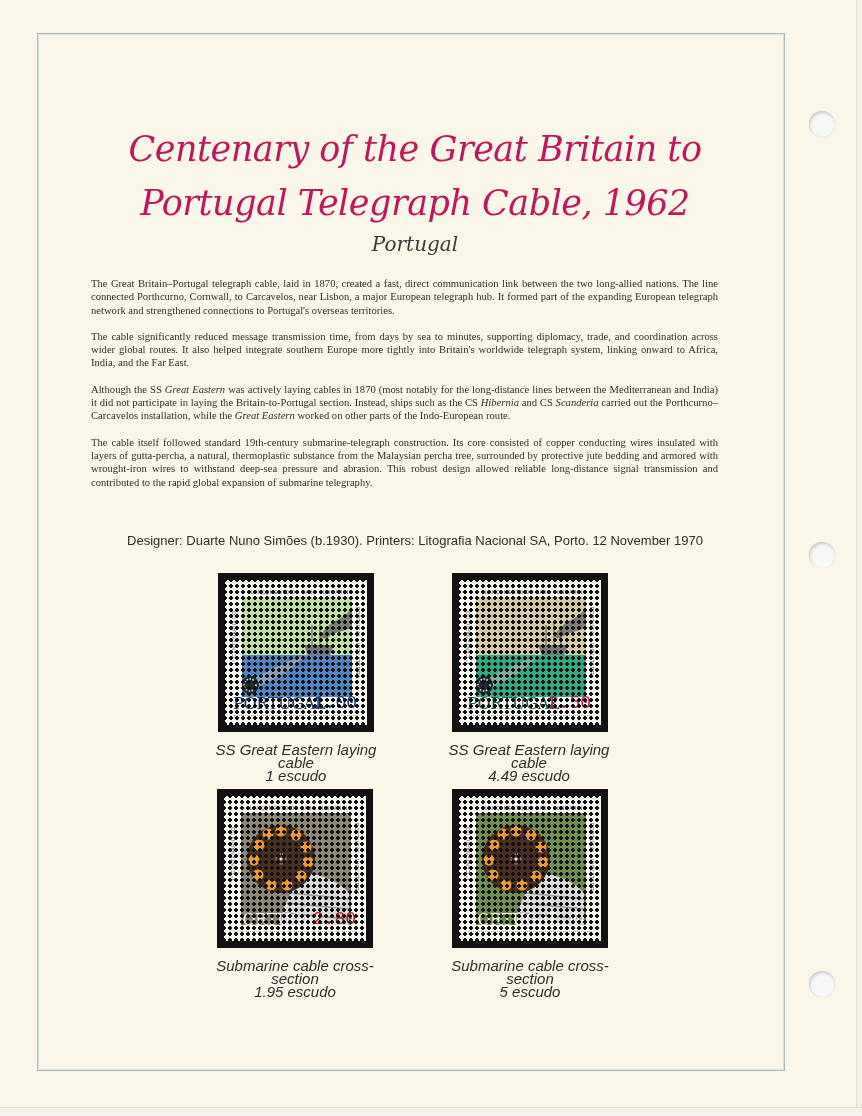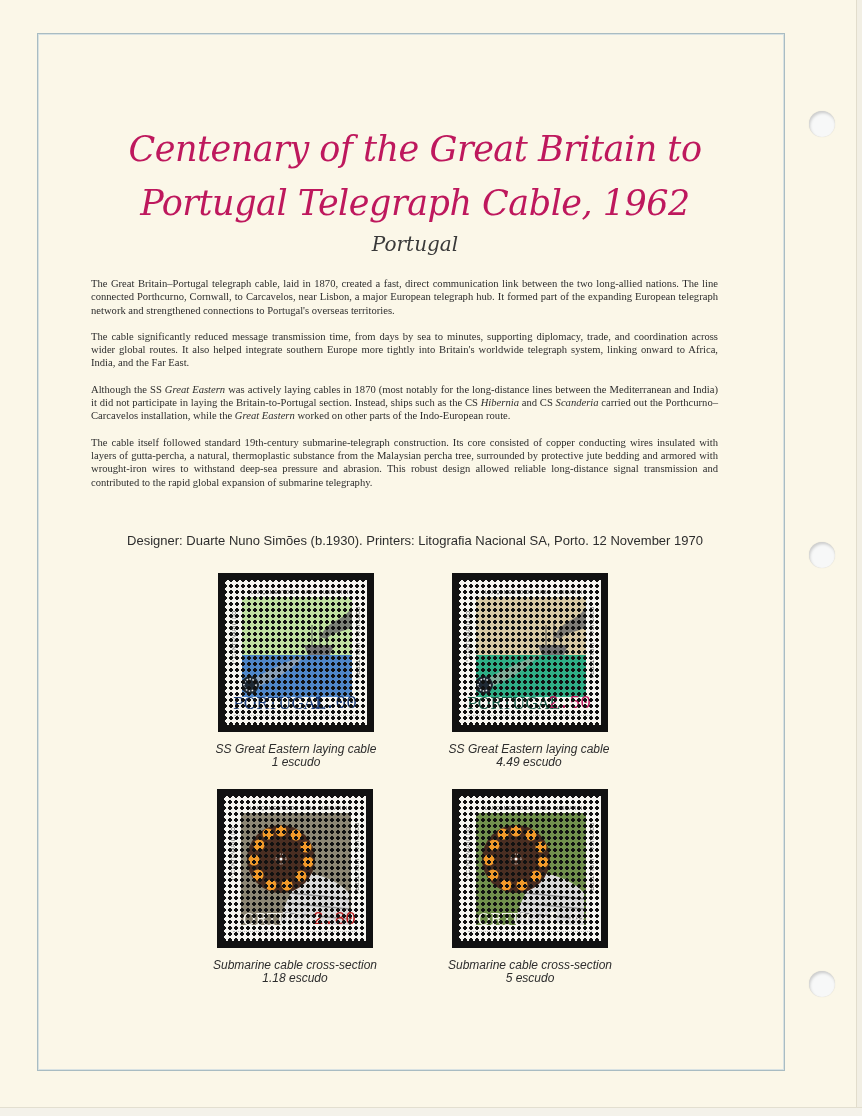--- a/index.html
+++ b/index.html
@@ -57,21 +57,21 @@
   }
   .stamp-art { position:absolute; left:12px; top:12px; width:110px; height:100px; overflow:hidden; }
   .stamp-country {
     position:absolute; left:3px; bottom:7px; font-family:"DejaVu Serif", serif; font-size:16px; letter-spacing:-0.3px; white-space:nowrap;
   }
   .stamp-value {
     position:absolute; right:5px; bottom:7px; font-family:Liberation Mono, monospace; font-size:18px; white-space:nowrap;
   }
   .stamp-imprint { position:absolute; left:4px; right:4px; bottom:1px; height:3px; border-top:1px dotted #bbb; }
   .caption {
-    position:absolute; width:200px; text-align:center; font-size:12px; line-height:13px; color:#2d2d2d;
+    position:absolute; width:200px; text-align:center; font-size:15px; line-height:13px; color:#2d2d2d;
   }
   .caption .c-title { font-style:italic; display:block; }
   .caption .c-value { display:block;font-style:italic; }
 </style>
 </head>
 <body>
 
 <div class="page-edge-right"></div>
 <div class="page-edge-bottom"></div>
 
@@ -186,21 +186,21 @@
         </svg>
       </div>
       <div class="stamp-country" style="color:#f3f1ea;">PORTUGAL</div>
       <div class="stamp-value" style="color:#b91c1c;">2.80</div>
       <div class="stamp-imprint"></div>
     </div>
   </div>
 </div>
 <div class="caption" style="left:195px; top:959px;">
   <span class="c-title">Submarine cable cross-section</span>
-  <span class="c-value">1.18 escudo</span>
+  <span class="c-value">1.95 escudo</span>
 </div>
 
 <div class="mount" style="left:452px; top:789px;">
   <div class="stamp">
     <div class="stamp-inner">
       <div class="stamp-top-text">LANÇAMENTO DO CABO SUBMARINO</div>
       <div class="stamp-left-text">1° CENTENÁRIO DO</div>
       <div class="stamp-right-text">PORTUGAL - INGLATERRA</div>
       <div class="stamp-art" style="height:112px;">
         <svg width="110" height="112" viewBox="0 0 110 112">

